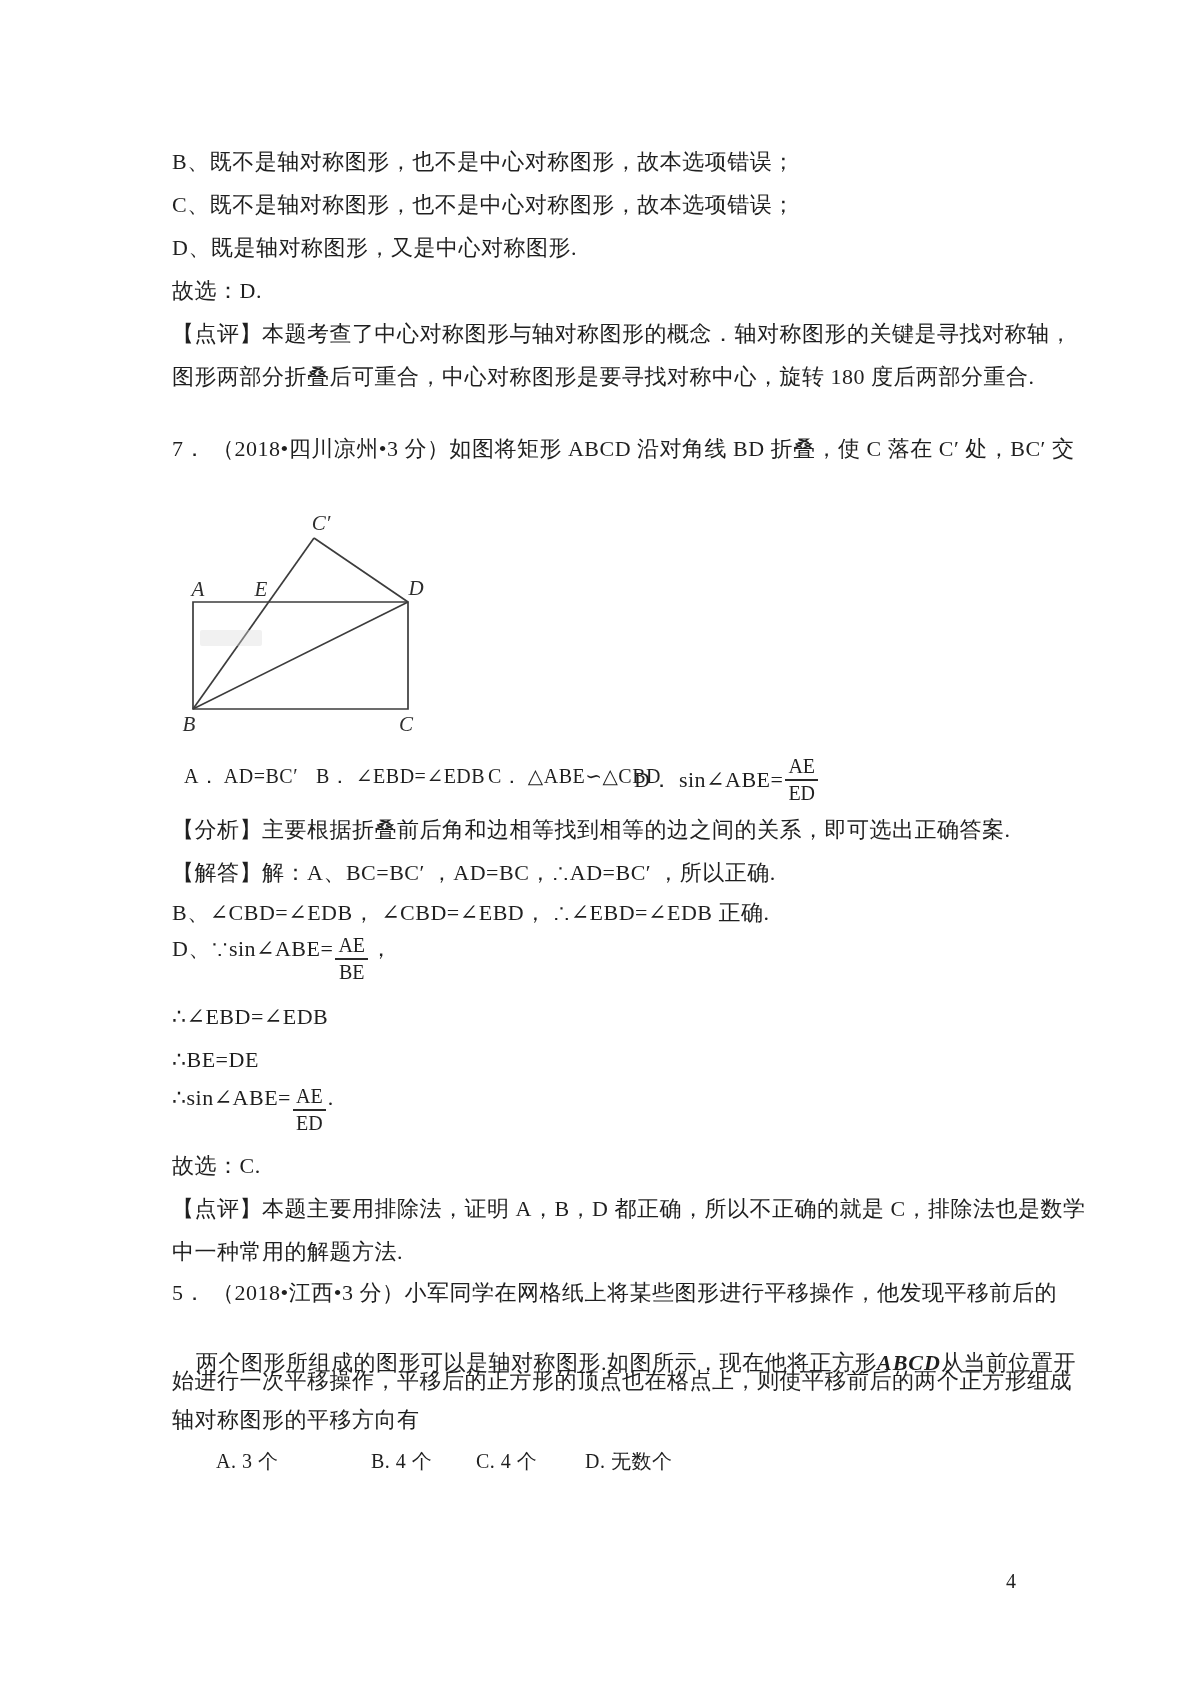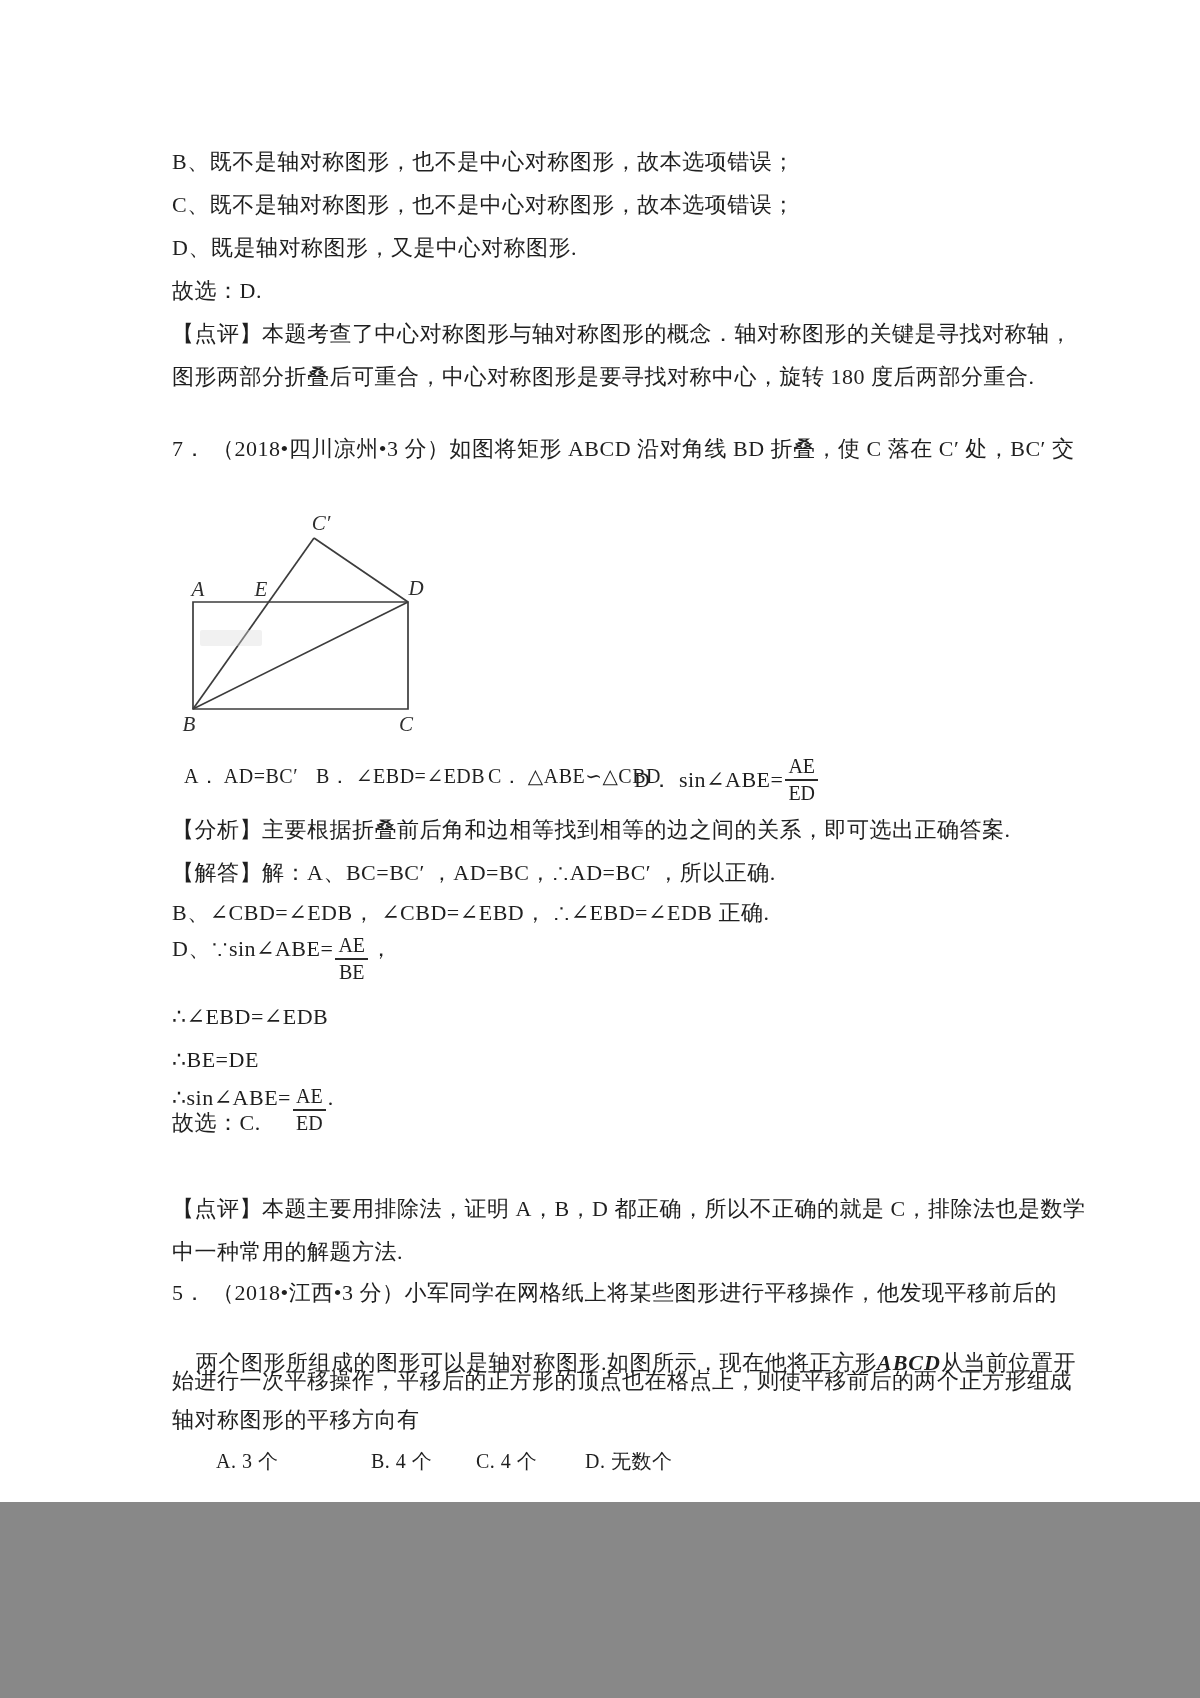--- a/index.html
+++ b/index.html
@@ -1,18 +1,18 @@
 <!DOCTYPE html>
 <html><head>
 <meta charset="utf-8">
 <style>
   html,body{margin:0;padding:0;background:#888;}
   .page{
     position:relative;
-    width:1200px;height:1502px;
+    width:1200px;height:1698px;
     margin:0 auto;
     background:#ffffff;
     font-family:"Liberation Serif","DejaVu Serif",serif;
     color:#1f1f1f;
     overflow:hidden;
   }
   .line{
     position:absolute;
     left:172px;
     font-size:22px;
@@ -117,21 +117,21 @@
 
   <div class="fracline" style="top:1085px">
     <span>∴sin∠ABE=</span>
     <span class="frac">
       <span class="num">AE</span>
       <span class="den">ED</span>
     </span>
     <span>.</span>
   </div>
 
-  <div class="line" style="top:1110px">故选：C.</div>
+  <div class="line" style="top:1153px">故选：C.</div>
   <div class="line" style="top:1196px">【点评】本题主要用排除法，证明 A，B，D 都正确，所以不正确的就是 C，排除法也是数学</div>
   <div class="line" style="top:1239px">中一种常用的解题方法.</div>
 
   <div class="line" style="top:1280px">5． （2018•江西•3 分）小军同学在网格纸上将某些图形进行平移操作，他发现平移前后的</div>
   <div class="line" style="top:1368px">始进行一次平移操作，平移后的正方形的顶点也在格点上，则使平移前后的两个正方形组成</div>
   <div class="line" style="top:1324px">
     <span>两个图形所组成的图形可以是轴对称图形.如图所示，现在他将正方形</span><span class="abcd-bi">ABCD</span><span>从当前位置开</span>
   </div>
   <div class="line" style="top:1407px">轴对称图形的平移方向有</div>
 

